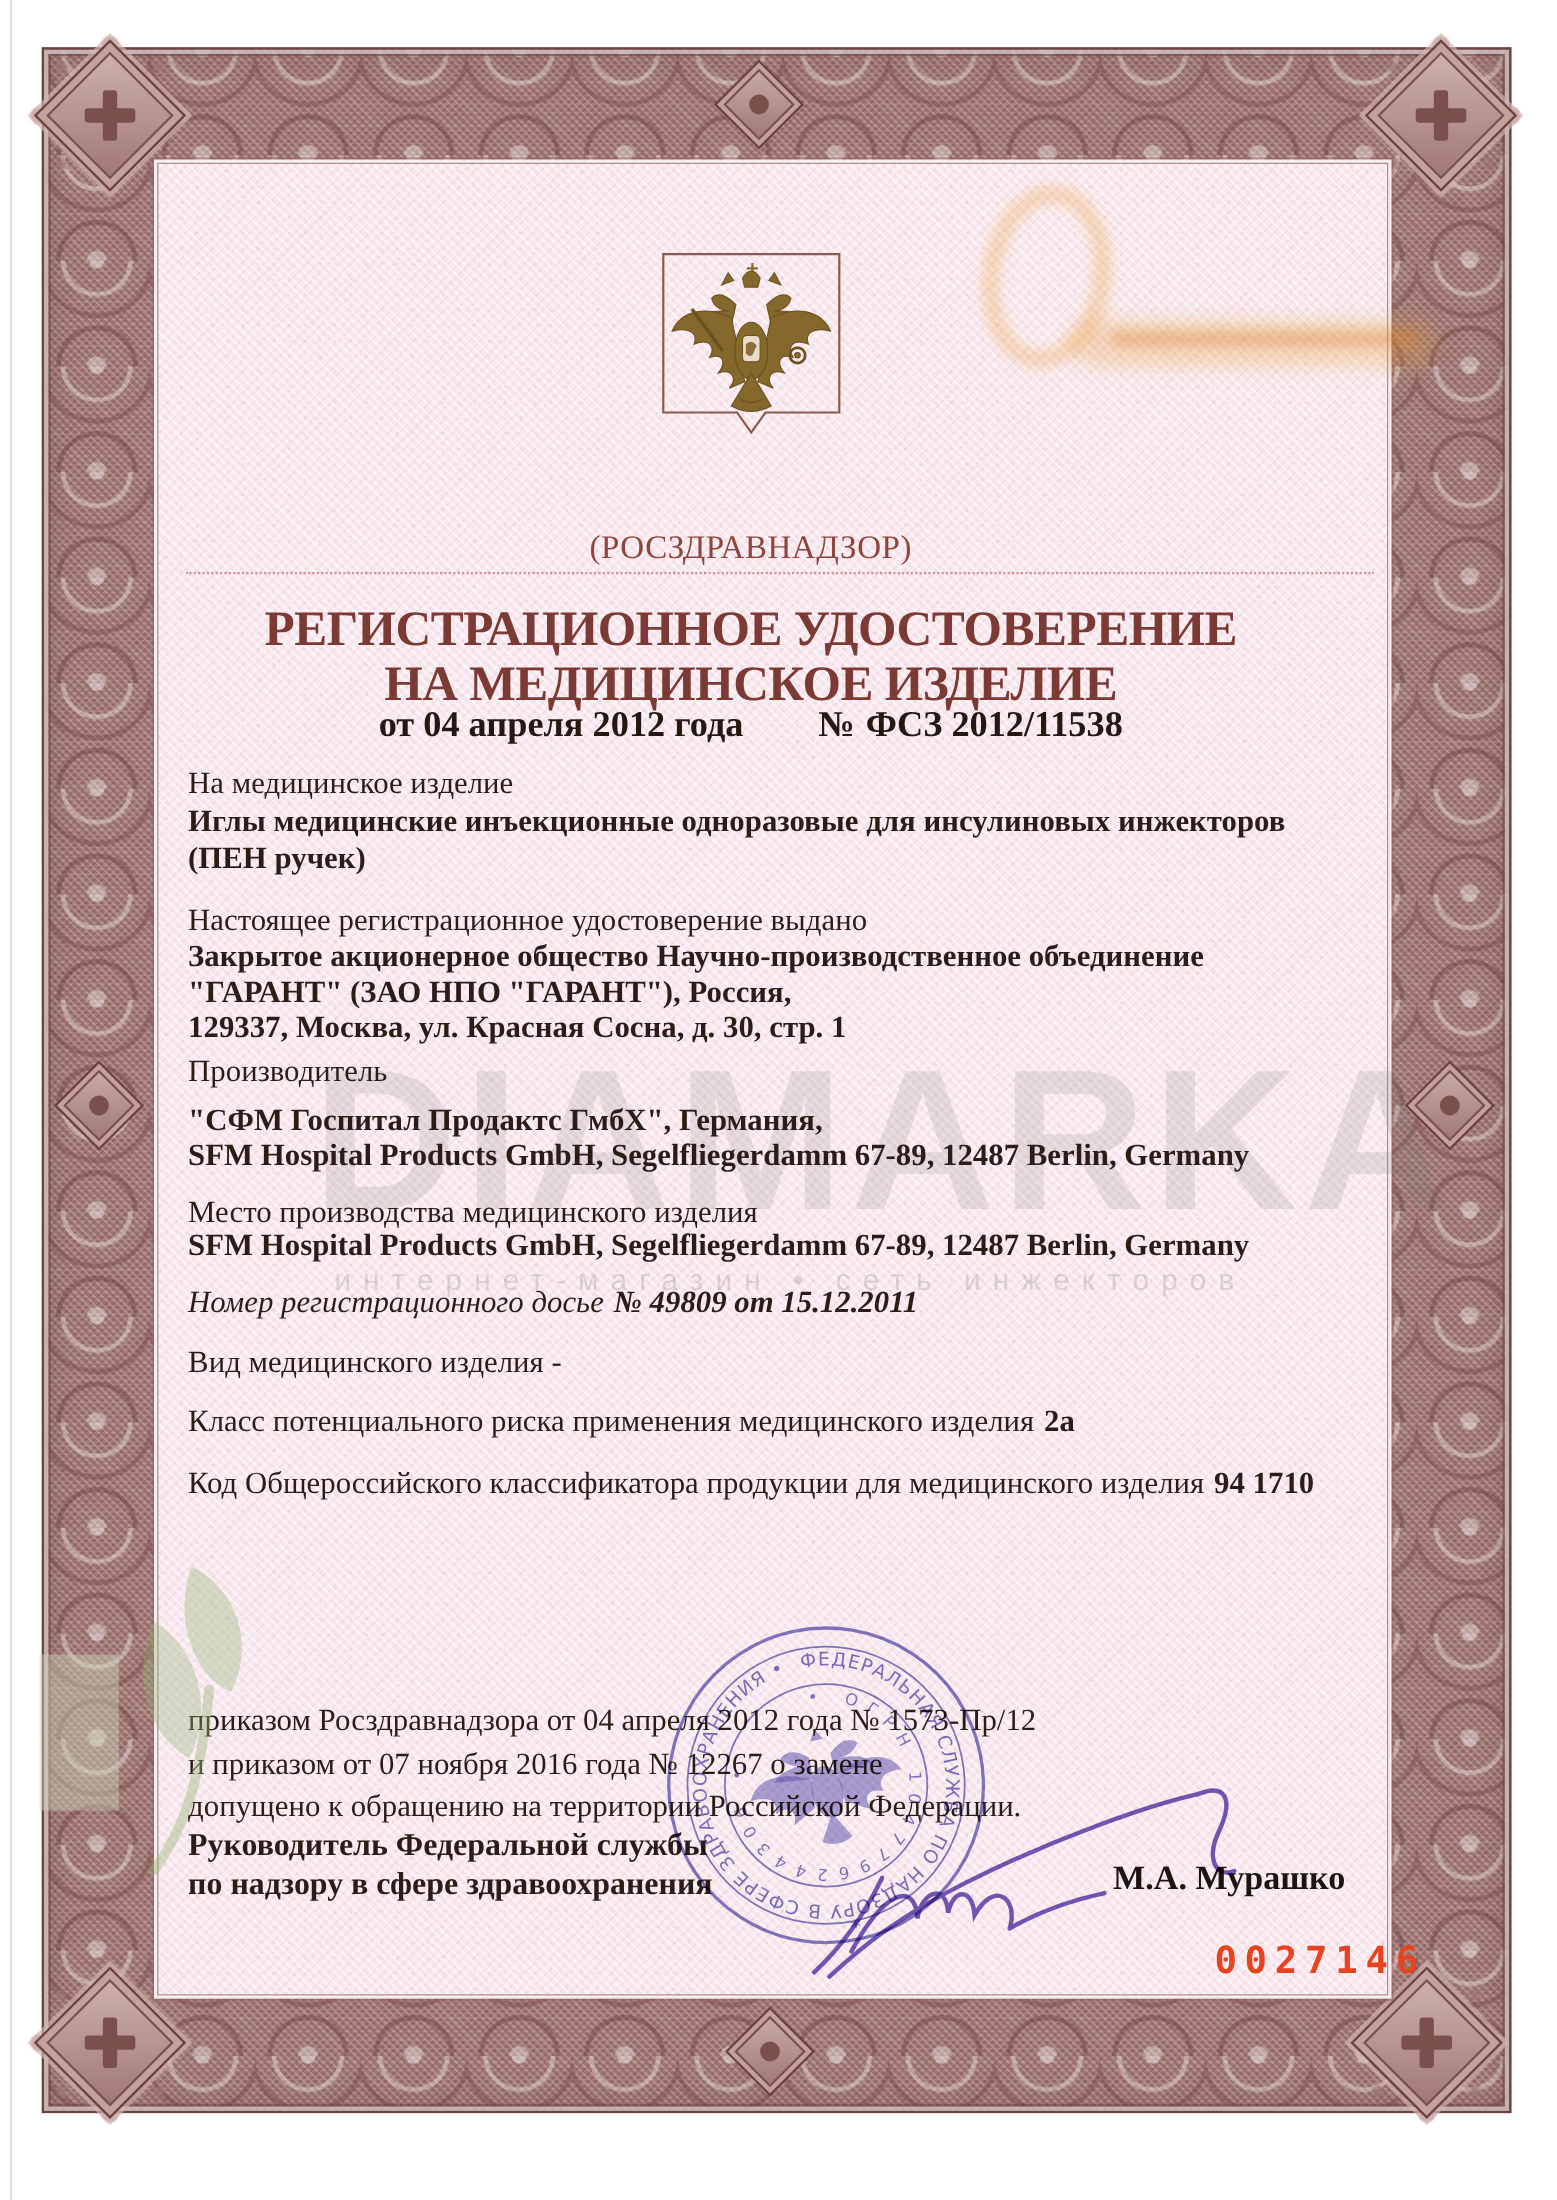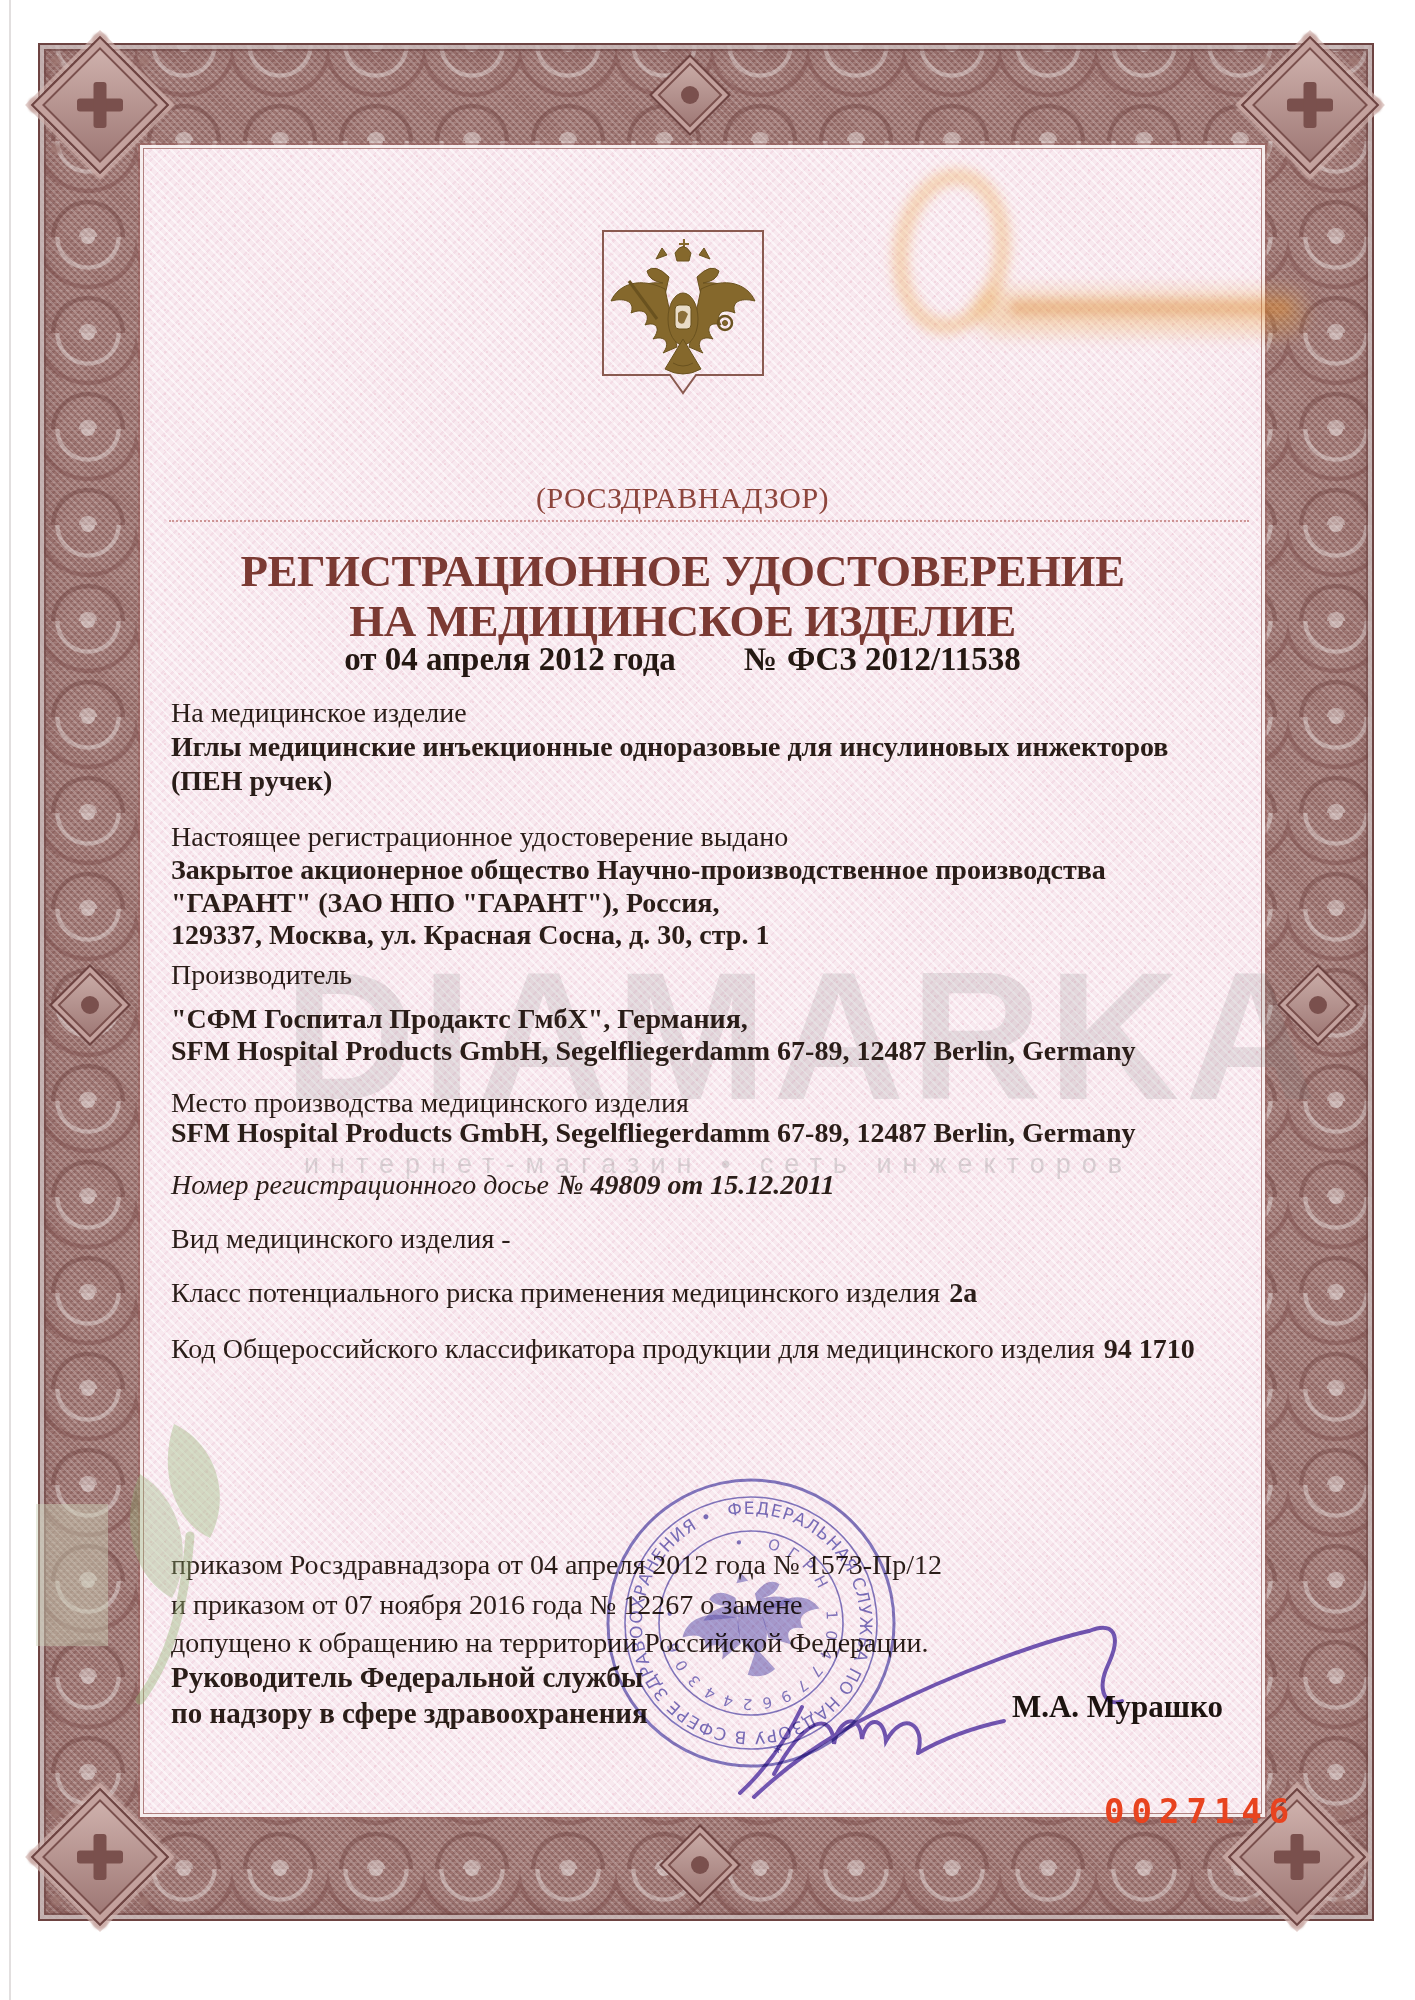--- a/index.html
+++ b/index.html
@@ -66,21 +66,21 @@
 
   .dots{position:absolute;left:25px;right:12px;top:371px;border-top:2px dotted rgba(170,80,75,.55);z-index:4;}
 
   .tx{position:absolute;left:27px;font-size:28px;color:#2a1d18;white-space:nowrap;z-index:4;}
   .b{font-weight:700;}
   .val{margin-left:9px;}
 
   .signer{font-weight:700;font-size:29px;}
   .signer-name{position:absolute;right:38px;top:1540px;font-size:31px;font-weight:700;color:#1d1410;z-index:4;}
   .serial{position:absolute;left:960px;top:1614px;font-family:"DejaVu Sans Mono",monospace;
-    font-weight:700;font-size:34px;color:#e8431f;letter-spacing:7px;z-index:4;margin-top:28px;}
+    font-weight:700;font-size:34px;color:#e8431f;letter-spacing:7px;z-index:4;}
 
   
   .wm-brand{position:absolute;left:140px;top:782px;width:860px;text-align:center;z-index:2;
     font-family:"Liberation Sans",sans-serif;font-weight:700;font-size:182px;letter-spacing:6px;
     color:rgba(120,120,120,.16);white-space:nowrap;}
   .wm-tagline{position:absolute;left:160px;top:1000px;width:820px;text-align:center;z-index:2;
     font-family:"Liberation Sans",sans-serif;font-size:27px;letter-spacing:11px;
     color:rgba(140,140,140,.30);white-space:nowrap;}
 
   .ghost{position:absolute;z-index:6;pointer-events:none;}
@@ -184,21 +184,21 @@
     <div class="centered ttl" style="top:446px;">НА МЕДИЦИНСКОЕ ИЗДЕЛИЕ</div>
     <div class="centered date-row" style="top:492px;">
       <span>от  04 апреля 2012 года</span><span class="gap1">№</span><span class="gap2">ФСЗ 2012/11538</span>
     </div>
 
     <div class="tx" style="top:548px;">На медицинское изделие</div>
     <div class="tx b" style="top:582px;">Иглы медицинские инъекционные одноразовые для инсулиновых инжекторов</div>
     <div class="tx b" style="top:616px;">(ПЕН ручек)</div>
 
     <div class="tx" style="top:672px;">Настоящее регистрационное удостоверение выдано</div>
-    <div class="tx b" style="top:705px;">Закрытое акционерное общество Научно-производственное производства</div>
+    <div class="tx b" style="top:705px;">Закрытое акционерное общество Научно-производственное объединение</div>
     <div class="tx b" style="top:738px;">"ГАРАНТ" (ЗАО НПО "ГАРАНТ"), Россия,</div>
     <div class="tx b" style="top:770px;">129337, Москва, ул. Красная Сосна, д. 30, стр. 1</div>
 
     <div class="tx" style="top:810px;">Производитель</div>
     <div class="tx b" style="top:854px;">"СФМ Госпитал Продактс ГмбХ", Германия,</div>
     <div class="tx b" style="top:886px;">SFM Hospital Products GmbH, Segelfliegerdamm 67-89, 12487 Berlin, Germany</div>
 
     <div class="tx" style="top:938px;">Место производства медицинского изделия</div>
     <div class="tx b" style="top:968px;">SFM Hospital Products GmbH, Segelfliegerdamm 67-89, 12487 Berlin, Germany</div>
 

